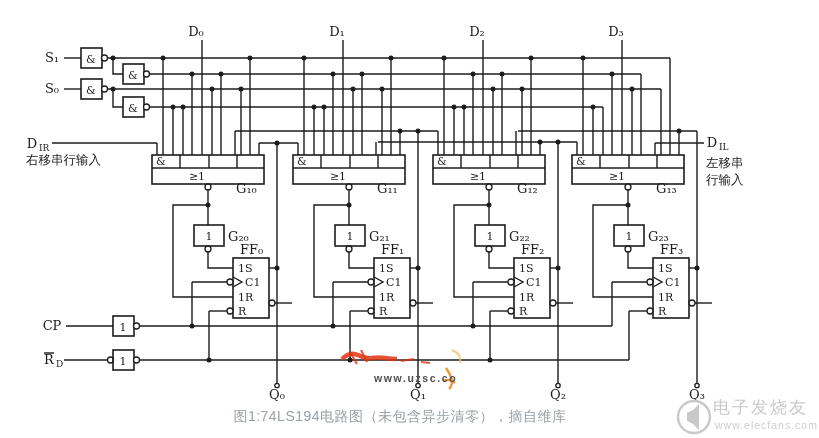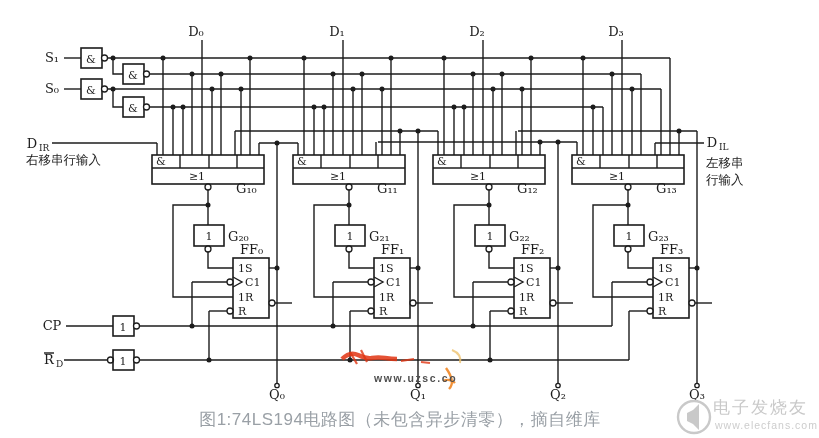--- a/index.html
+++ b/index.html
@@ -16,21 +16,21 @@
   .g{font-size:11px;}
   .sub{font-size:9px;}
   .cn{font-size:12.5px;font-family:"DejaVu Sans","Liberation Sans",sans-serif;}
   .uz{font-family:"Liberation Sans","DejaVu Sans",sans-serif;font-weight:bold;
       font-size:10.5px;fill:#4f4f4f;letter-spacing:1.6px;}
   .ef1{font-size:17px;fill:#c9c9c9;letter-spacing:2px;
        font-family:"DejaVu Sans","Liberation Sans",sans-serif;}
   .ef2{font-size:10.5px;fill:#cdcdcd;letter-spacing:1px;
        font-family:"Liberation Sans","DejaVu Sans",sans-serif;}
   .caption{position:absolute;left:20px;top:408px;width:760px;text-align:center;
-           font-size:17px;letter-spacing:.5px;color:#9aa0a6;
+           font-size:14px;letter-spacing:.5px;color:#9aa0a6;
            font-family:"Liberation Sans","DejaVu Sans",sans-serif;}
 </style>
 </head>
 <body>
 
 <div class="wrap">
   <svg id="schematic" width="819" height="438" viewBox="0 0 819 438">
       <line x1="105" y1="58" x2="670" y2="58" class="w"></line>
       <line x1="149" y1="74" x2="641" y2="74" class="w"></line>
       <line x1="105" y1="89" x2="661" y2="89" class="w"></line>

